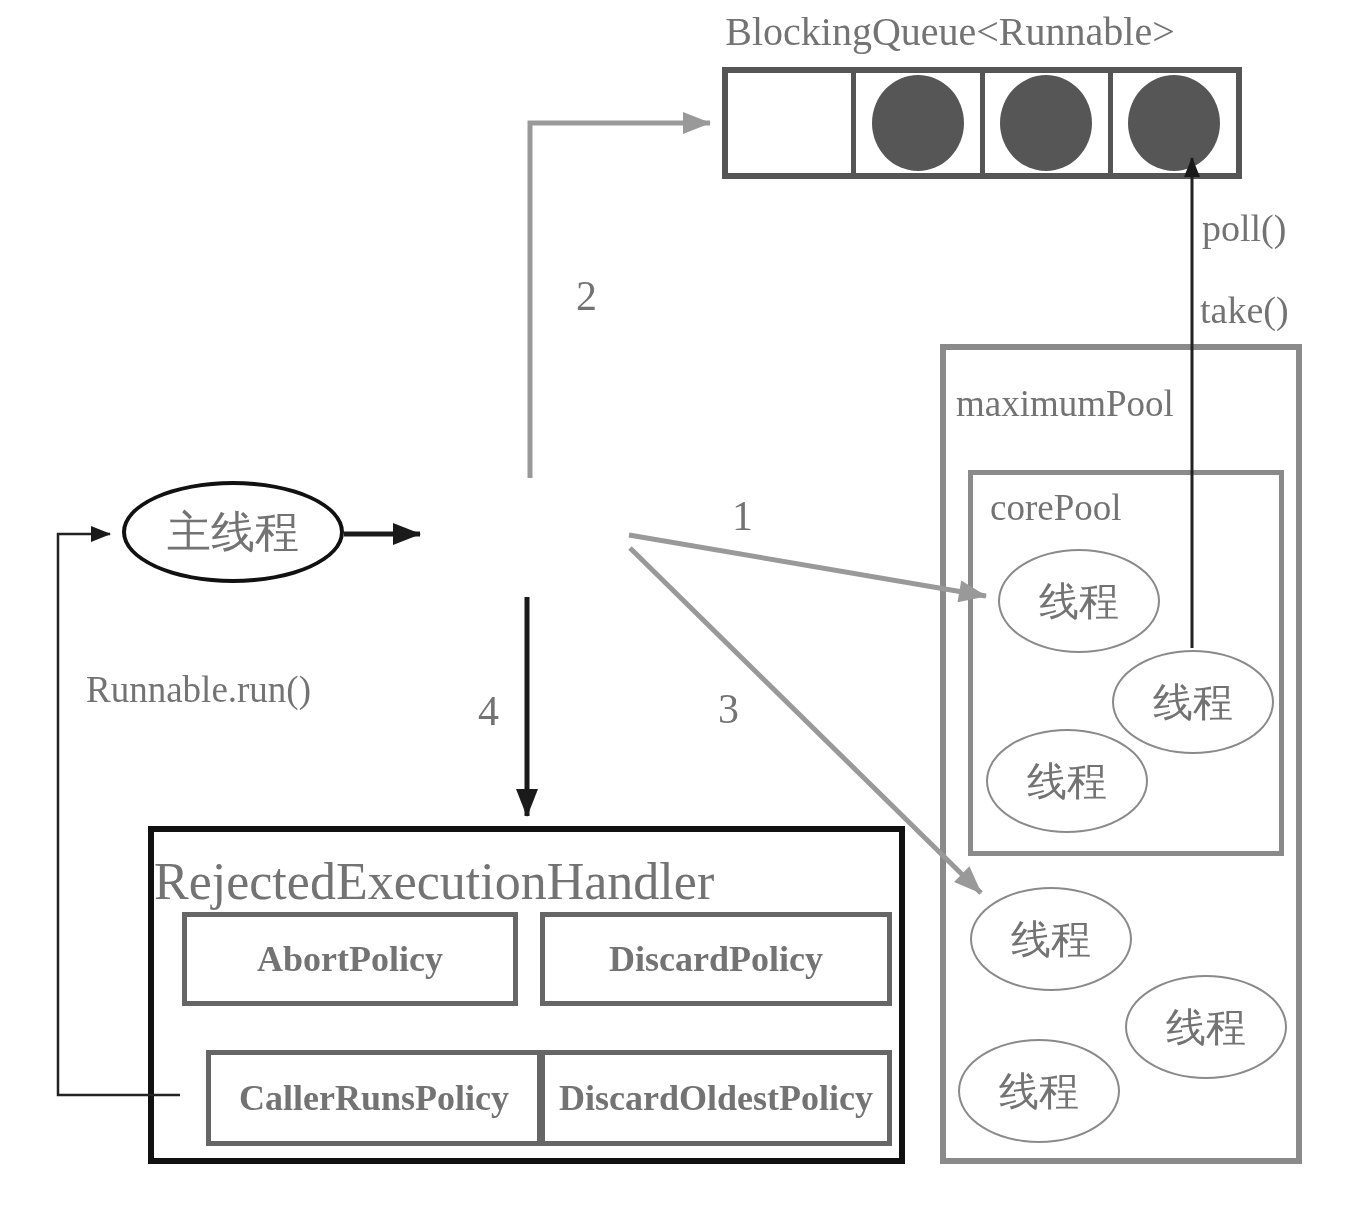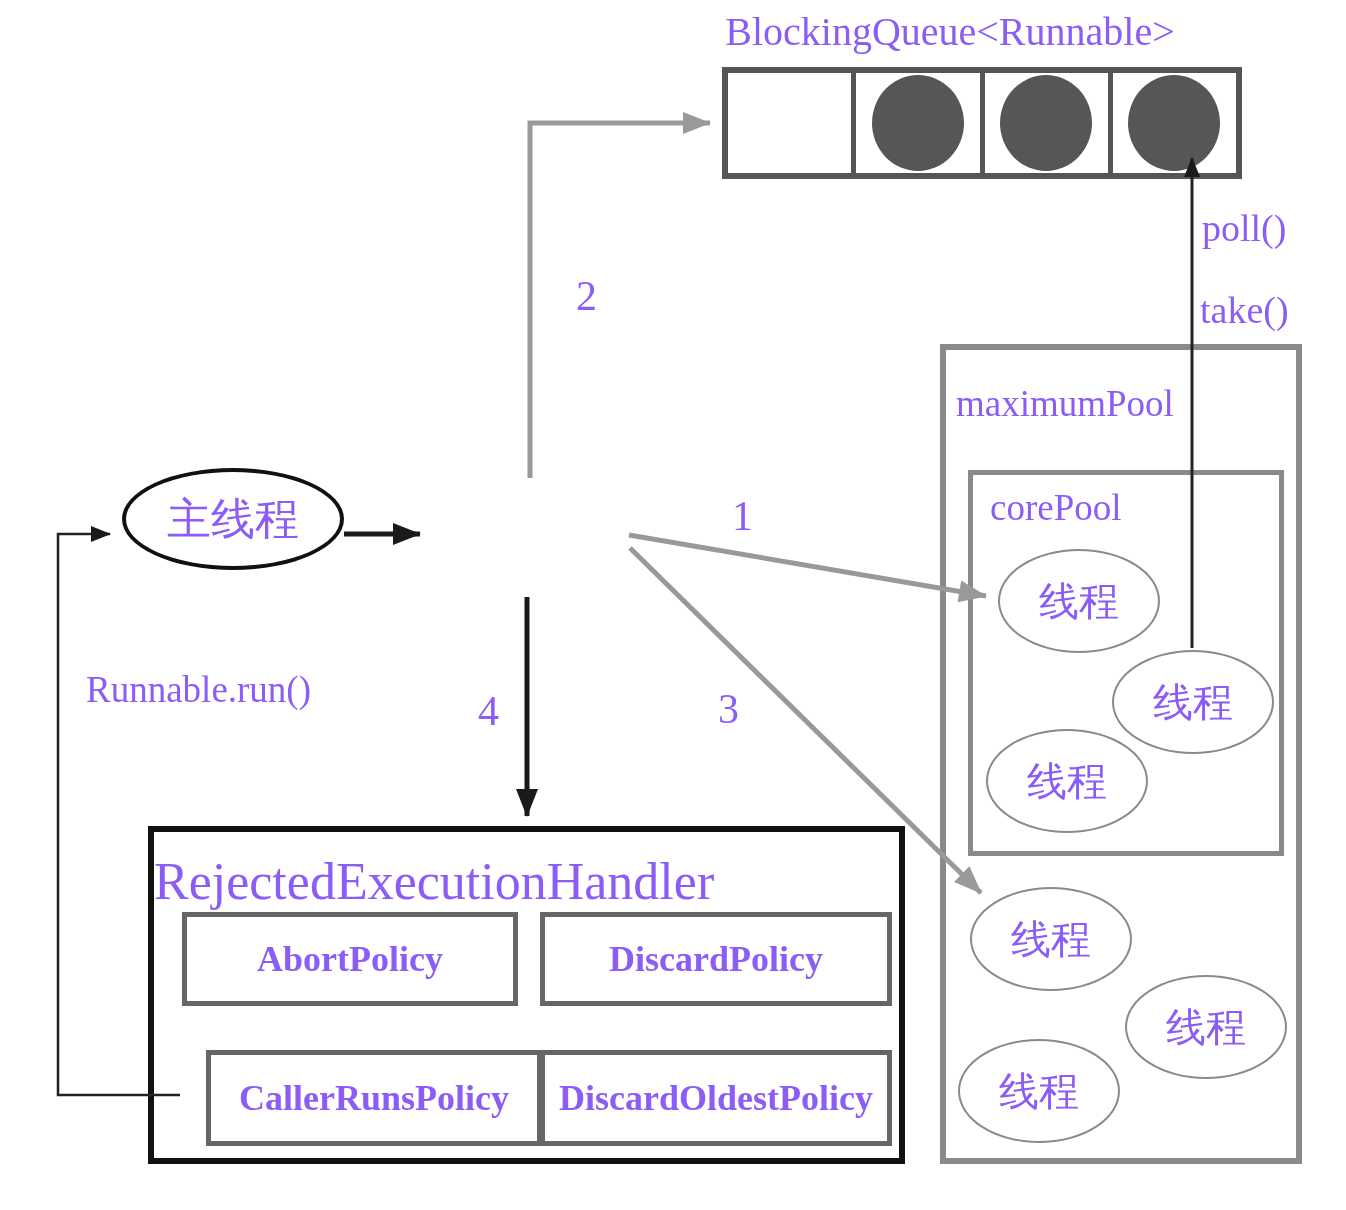--- a/index.html
+++ b/index.html
@@ -1,36 +1,36 @@
 <!DOCTYPE html>
 <html><head>
 <meta charset="utf-8">
 <style>
   html,body{margin:0;padding:0;background:#ffffff;}
   #canvas{
     position:relative;width:1346px;height:1210px;background:#ffffff;overflow:hidden;
-    font-family:"Liberation Serif","DejaVu Serif",serif;color:#8b5cf6;
+    font-family:"Liberation Serif","DejaVu Serif",serif;color:#737373;
   }
   .abs{position:absolute;}
   
   #queue-box{left:722px;top:67px;width:508px;height:100px;border:6px solid #555;display:flex;z-index:2;background:#fff;}
   .queue-cell{flex:1 1 0;display:flex;align-items:center;justify-content:center;background:#fff;}
   .queue-cell + .queue-cell{border-left:5px solid #555;}
   .task-dot{width:92px;height:96px;border-radius:50%;background:#565656;}
   #queue-title{left:700px;top:8px;width:500px;text-align:center;font-size:40px;z-index:3;}
   
   .pool-box{border:6px solid #8a8a8a;background:#fff;z-index:1;}
   #maximum-pool{left:940px;top:344px;width:350px;height:808px;}
   #core-pool{left:968px;top:470px;width:306px;height:376px;border-width:5px;z-index:2;}
   #maximum-pool-label{left:956px;top:382px;font-size:37px;z-index:3;}
   #core-pool-label{left:990px;top:486px;font-size:37px;z-index:3;}
   .thread-ellipse{width:158px;height:100px;border:2px solid #8a8a8a;border-radius:50%;
     display:flex;align-items:center;justify-content:center;font-size:40px;background:#fff;z-index:3;}
   
-  #main-thread{left:122px;top:468px;width:214px;height:94px;border:4px solid #111;border-radius:50%;
+  #main-thread{left:122px;top:481px;width:214px;height:94px;border:4px solid #111;border-radius:50%;
     display:flex;align-items:center;justify-content:center;font-size:44px;background:#fff;z-index:3;}
   #execute-box{left:432px;top:480px;width:183px;height:105px;border:5px solid #111;border-radius:18px;
     display:flex;align-items:center;justify-content:center;font-size:40px;background:#fff;z-index:3;}
   
   #handler-box{left:148px;top:826px;width:745px;height:326px;border:6px solid #111;background:#fff;z-index:2;}
   #handler-title{position:absolute;left:0;top:20px;width:100%;text-align:left;font-size:52px;}
   .policy-box{position:absolute;border:5px solid #666;background:#fff;display:flex;align-items:center;justify-content:center;font-size:36px;font-weight:bold;}
   #policy-0{left:28px;top:80px;width:326px;height:84px;}
   #policy-1{left:386px;top:80px;width:342px;height:84px;}
   #policy-2{left:28px;top:218px;width:326px;height:86px;margin-left:24px;}

